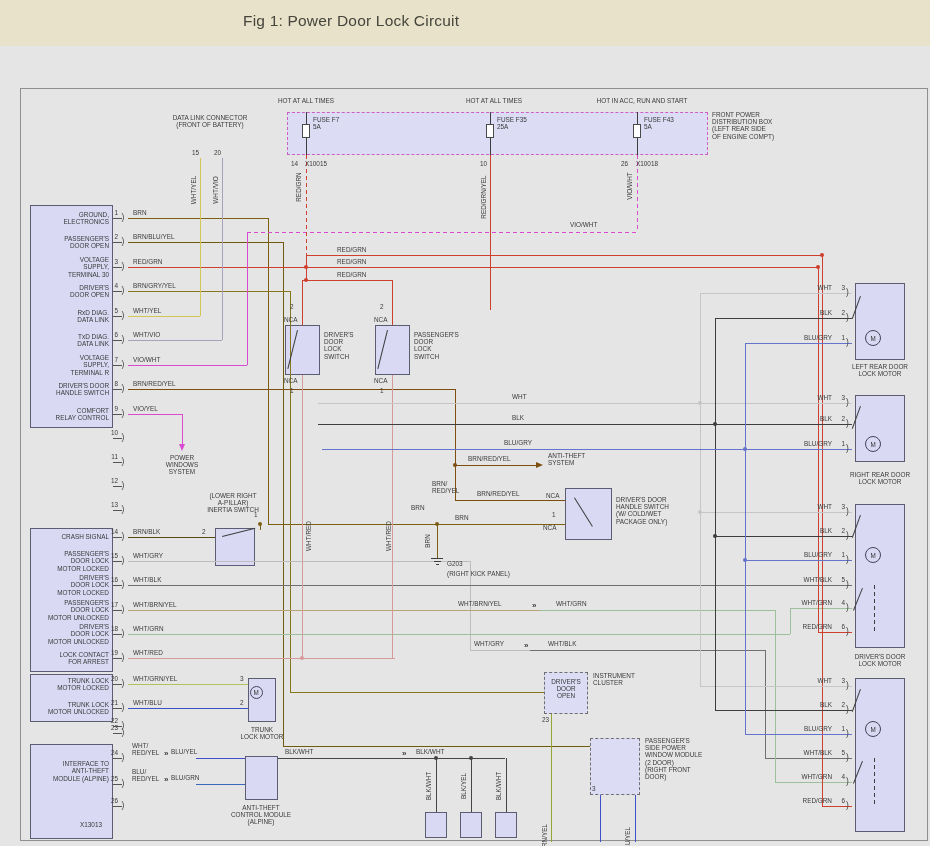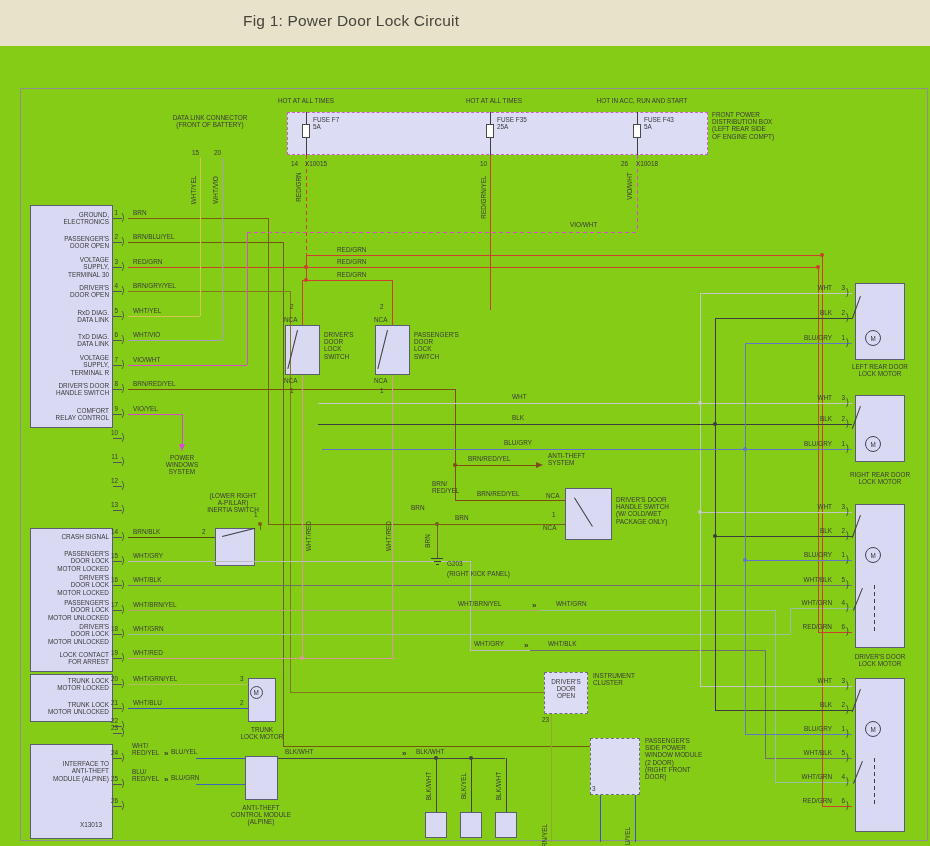--- a/index.html
+++ b/index.html
@@ -1,17 +1,17 @@
 <!DOCTYPE html>
 <html><head>
 <meta charset="utf-8">
 <style>
   html,body{margin:0;padding:0;background:#ffffff;}
   body{font-family:"Liberation Sans",sans-serif;}
-  #stage{position:relative;width:930px;height:846px;overflow:hidden;background:#84cc16;}
+  #stage{position:relative;width:930px;height:846px;overflow:hidden;background:#e5e5e5;}
   .titlebar{position:absolute;left:0;top:0;width:930px;height:46px;background:#e9e2cb;}
   .title{position:absolute;left:243px;top:12px;font-size:15.5px;color:#45453b;letter-spacing:.2px;}
   #dg{position:absolute;left:0;top:0;width:930px;height:846px;}
   .frame{position:absolute;left:20px;top:88px;width:906px;height:751px;border:1px solid #8f8f8f;}
   .w{position:absolute;}
   .lbl{position:absolute;font-size:6.4px;line-height:7.2px;color:#3a3a3a;white-space:pre;}
   .lbl.chev{font-size:8px;font-weight:bold;}
   .bx{position:absolute;box-sizing:border-box;}
   .bx-s{background:#d9d9f3;border:1px solid #5c5c72;}
   .bx-f{background:#ffffff;border:1px solid #4a4a4a;}

